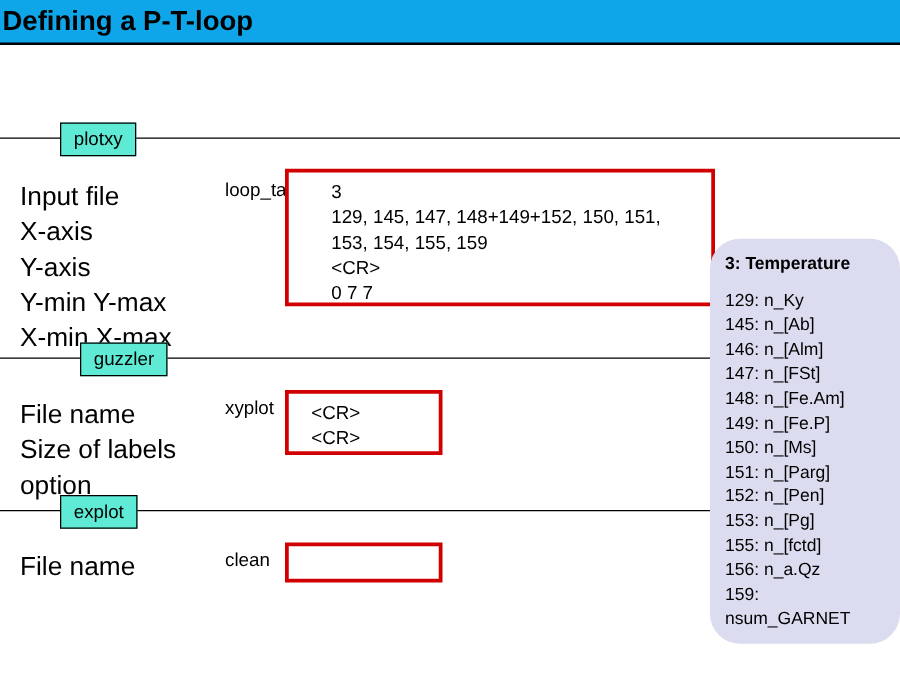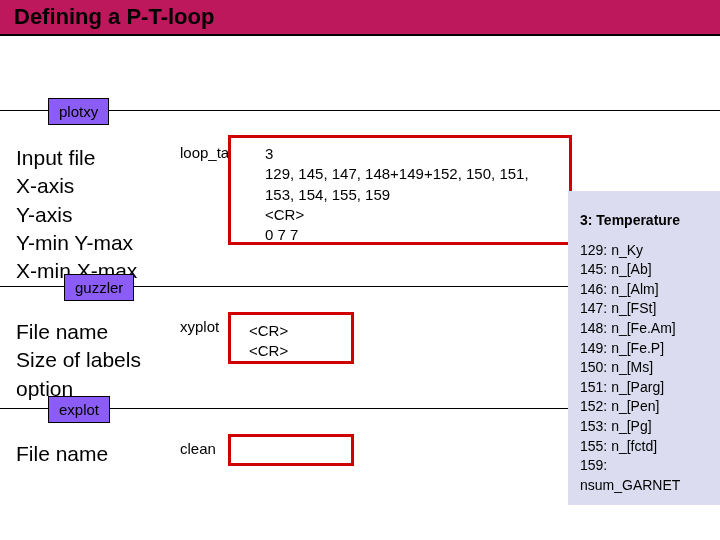--- a/index.html
+++ b/index.html
@@ -4,44 +4,44 @@
 <style>
   * { box-sizing: border-box; margin: 0; padding: 0; }
   body {
     font-family: Arial, Helvetica, sans-serif;
     width: 720px;
     height: 540px;
     background: #fff;
     position: relative;
   }
   .title-bar {
-    background: #be185d;
+    background: #0ea5e9;
     border-bottom: 2px solid #000;
-    padding: 4px 14px;
+    padding: 4px 2px;
     font-size: 22px;
     font-weight: bold;
   }
   .content {
     position: relative;
     padding-top: 20px;
   }
   .hr {
     border: none;
     border-top: 1px solid #000;
     width: 100%;
     position: absolute;
   }
   .hr1 { top: 74px; }
   .hr2 { top: 250px; }
   .hr3 { top: 372px; }
 
   .section-tag {
     position: absolute;
     border: 1px solid #000;
-    background: #8b5cf6;
+    background: #5eead4;
     padding: 4px 10px;
     font-size: 15px;
   }
   .tag-plotxy { left: 48px; top: 62px; }
   .tag-guzzler { left: 64px; top: 238px; }
   .tag-explot  { left: 48px; top: 360px; }
 
   .left-block {
     position: absolute;
     left: 16px;
@@ -68,23 +68,24 @@
   .rb1 { left: 228px; top: 99px;  width: 344px; height: 110px; padding: 6px 34px; font-size: 15px; line-height: 1.35; }
   .rb2 { left: 228px; top: 276px; width: 126px; height: 52px;  padding: 6px 18px; font-size: 15px; line-height: 1.35; }
   .rb3 { left: 228px; top: 398px; width: 126px; height: 32px; }
 
   .info-panel {
     position: absolute;
     left: 568px;
     top: 155px;
     width: 152px;
     background: #dcdcf0;
-    padding: 20px 10px 10px 12px;
+    padding: 10px 10px 10px 12px;
     font-size: 14px;
     line-height: 1.4;
+    border-radius: 24px;
   }
   .info-title {
     font-weight: bold;
     margin-bottom: 10px;
   }
 </style>
 </head>
 <body>
 
 <div class="title-bar">Defining a P-T-loop</div>
@@ -136,16 +137,17 @@
     <div>145: n_[Ab]</div>
     <div>146: n_[Alm]</div>
     <div>147: n_[FSt]</div>
     <div>148: n_[Fe.Am]</div>
     <div>149: n_[Fe.P]</div>
     <div>150: n_[Ms]</div>
     <div>151: n_[Parg]</div>
     <div>152: n_[Pen]</div>
     <div>153: n_[Pg]</div>
     <div>155: n_[fctd]</div>
+    <div>156: n_a.Qz</div>
     <div>159: nsum_GARNET</div>
   </div>
 
 </div>
 
 </body></html>

